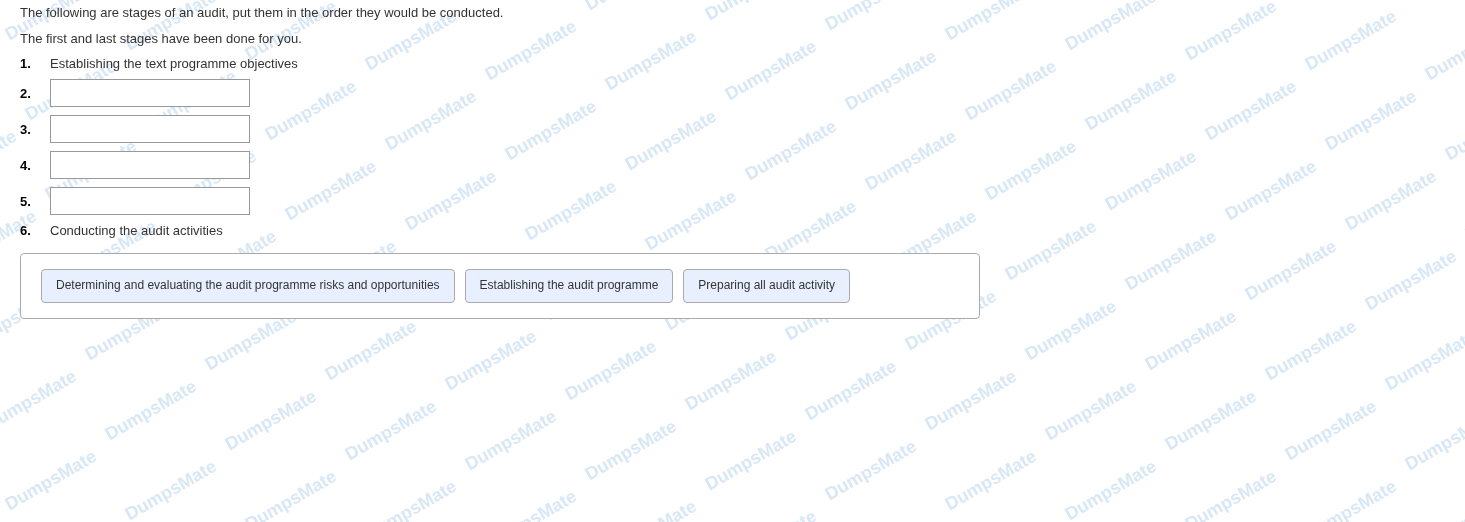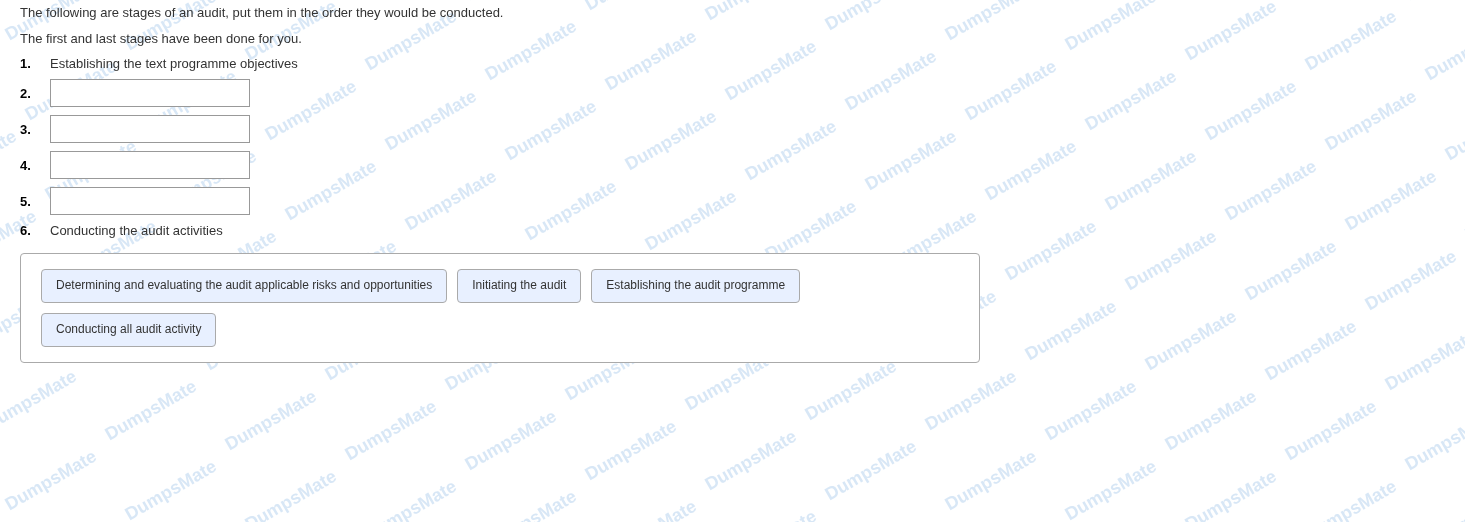--- a/index.html
+++ b/index.html
@@ -253,18 +253,17 @@
       <div class="blank-box"></div>
     </li>
 
     <li class="list-item">
       <span class="list-number">6.</span>
       <span class="list-label">Conducting the audit activities</span>
     </li>
   </ol>
 
   <div class="options-area">
-    <button class="option-btn">Determining and evaluating the audit applicable risks and opportunities</button>
-    <button class="option-btn">Initiating the audit</button>
+    <button class="option-btn">Determining and evaluating the audit programme risks and opportunities</button>
     <button class="option-btn">Establishing the audit programme</button>
-    <button class="option-btn">Conducting all audit activity</button>
+    <button class="option-btn">Preparing all audit activity</button>
   </div>
 </div>
 
 </body></html>

